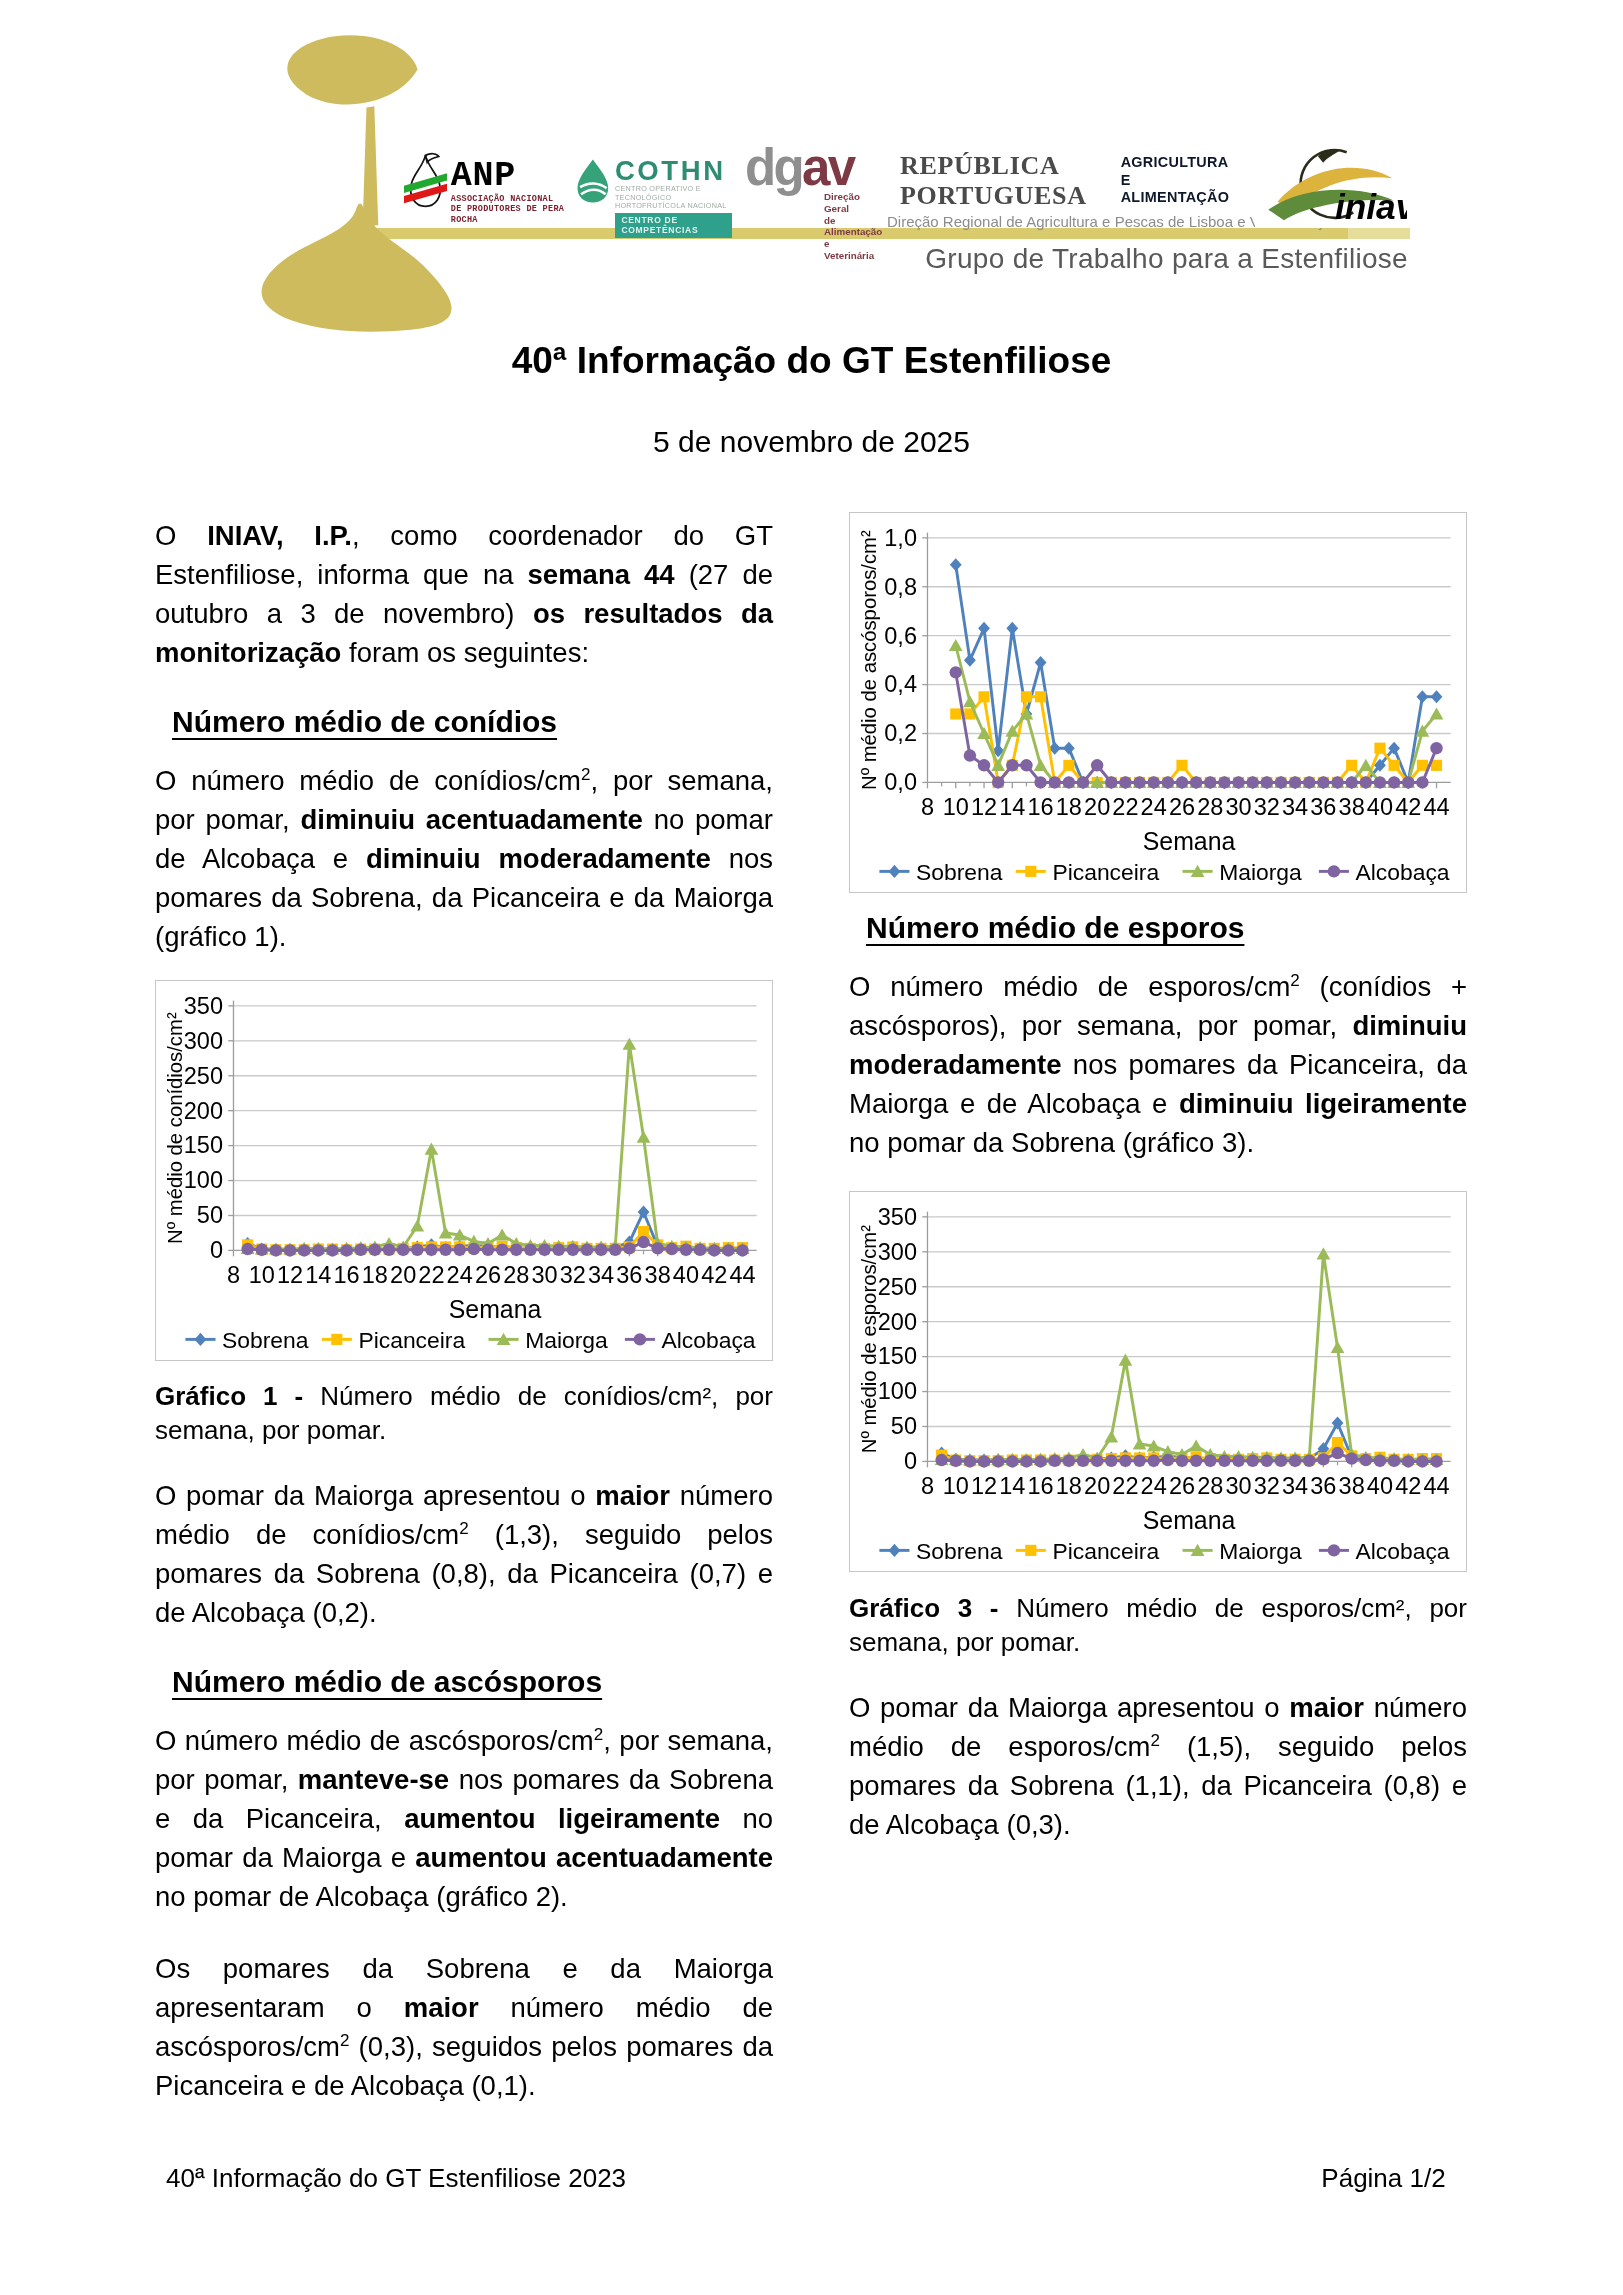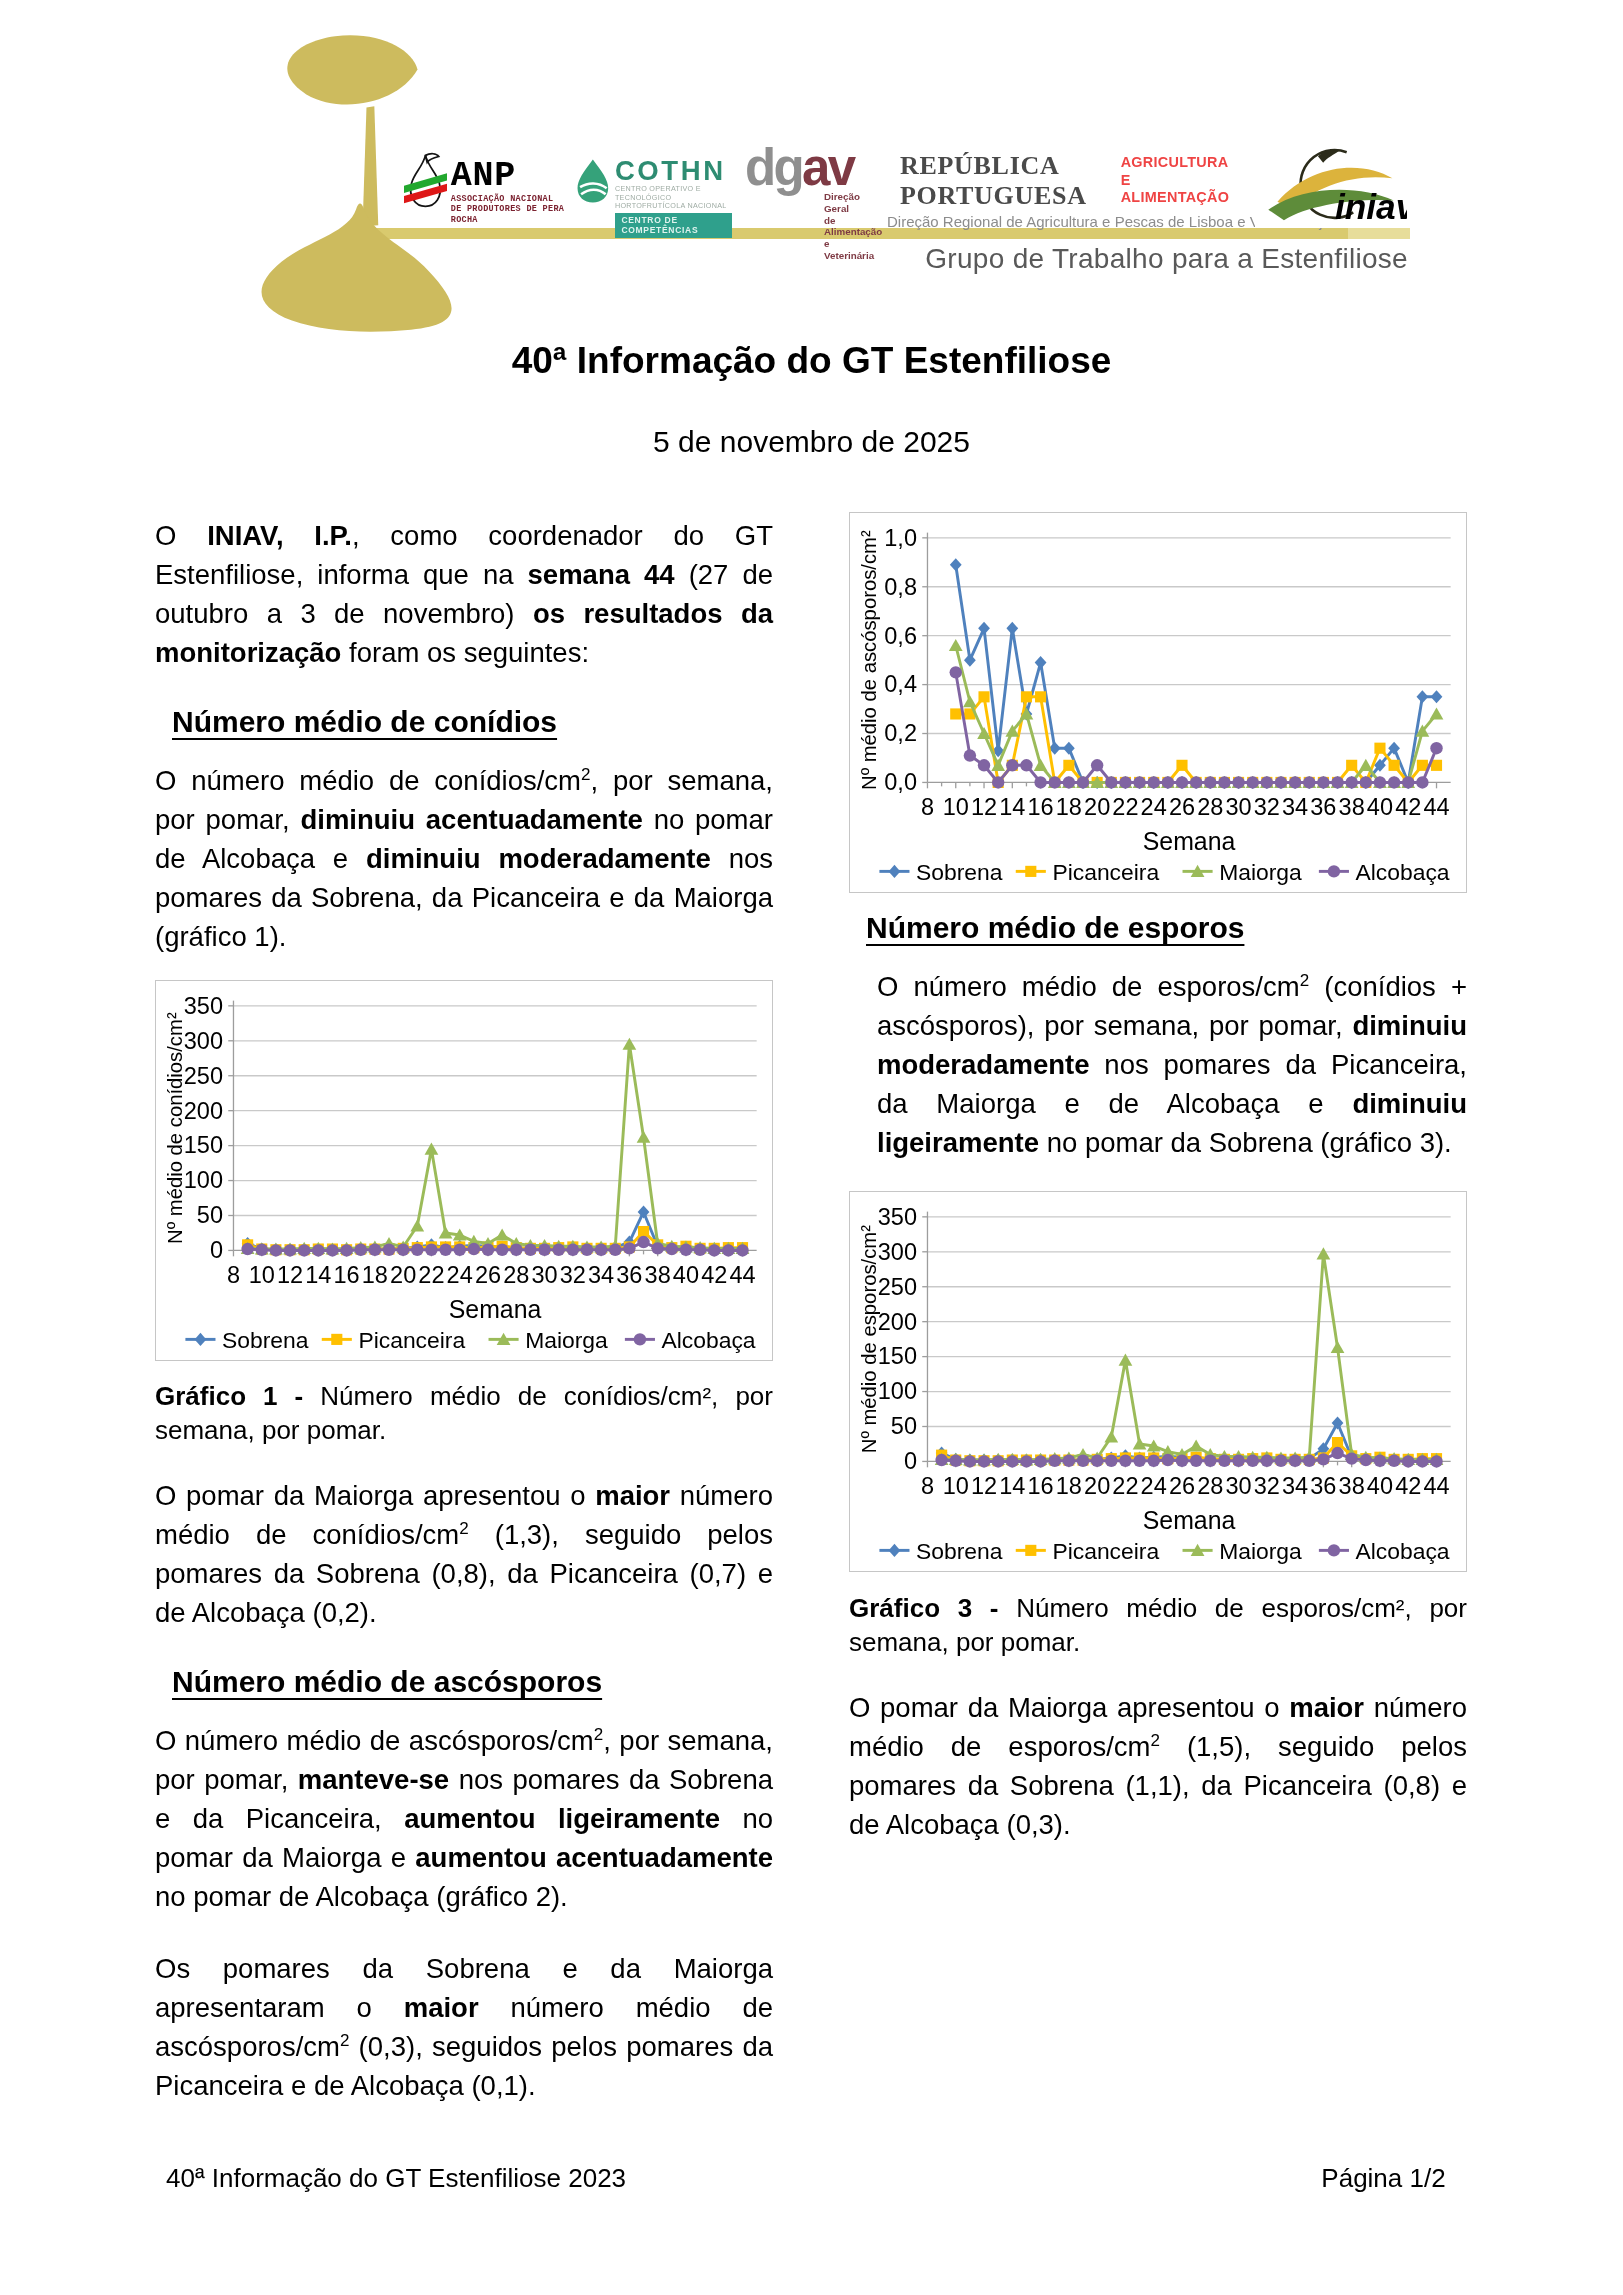--- a/index.html
+++ b/index.html
@@ -35,21 +35,21 @@
   .cothn-text{font-size:27.5px;font-weight:bold;color:#2E8C72;letter-spacing:2.6px;line-height:29px;}
   .cothn-sub{font-size:7.2px;color:#9FACA4;line-height:8.5px;letter-spacing:0.3px;}
   .cothn-badge{display:inline-block;margin-top:2px;background:#2FA08C;color:#DFF3EE;
                font-size:8.5px;font-weight:bold;padding:2.6px 6.5px;letter-spacing:0.7px;}
   .dgav-text{font-size:51px;font-weight:bold;letter-spacing:-2.6px;line-height:46px;}
   .dgav-gray{color:#8F8F8F;}
   .dgav-red{color:#7E3A44;}
   .dgav-sub{font-size:9.8px;font-weight:bold;color:#7E3A44;line-height:11.8px;text-align:left;padding-left:28px;}
   .rep-name{font-family:"Liberation Serif",serif;font-size:26px;font-weight:bold;color:#4A4A4A;
             line-height:29.4px;letter-spacing:0.7px;}
-  .rep-min{font-size:14.4px;font-weight:bold;color:#ef4444;line-height:17.7px;letter-spacing:0.3px;}
+  .rep-min{font-size:14.4px;font-weight:bold;color:#0f172a;line-height:17.7px;letter-spacing:0.3px;}
   .rep-divider{width:2px;height:58px;background:#9A9A9A;margin:0 17px;}
   .rep-sub{position:absolute;left:887px;top:213px;width:497px;font-size:15px;color:#8C8C8C;}
   .iniav-word{font-size:54px;font-weight:bold;font-style:italic;color:#23230F;}
   .footer-left{position:absolute;left:166px;top:2163px;font-size:26px;}
   .footer-right{position:absolute;left:1298px;top:2163px;width:171px;text-align:center;font-size:26px;}
   .hrow{display:flex;align-items:flex-start;}
 </style>
 </head>
 <body>
 
@@ -626,21 +626,21 @@
           <text x="309" y="561" text-anchor="start" font-size="35">Picanceira</text>
           <line x1="508" y1="548" x2="554" y2="548" stroke="#9BBB59" stroke-width="4.5"></line>
           <path d="M 531 538 L 541.5 556.5 L 520.5 556.5 Z" fill="#9BBB59"></path>
           <text x="564" y="561" text-anchor="start" font-size="35">Maiorga</text>
           <line x1="716.5" y1="548" x2="762.5" y2="548" stroke="#8064A2" stroke-width="4.5"></line>
           <circle cx="739.5" cy="548" r="9.5" fill="#8064A2"></circle>
           <text x="772.5" y="561" text-anchor="start" font-size="35">Alcobaça</text>
         </svg>
       </div>
     <h2 class="sec">Número médio de esporos</h2>
-    <p class="body" style="margin-bottom:29px;margin-left:28px;"><span>O número médio de esporos/cm</span><sup>2</sup><span> (conídios + ascósporos), por semana, por pomar, </span><span class="b">diminuiu moderadamente</span><span> nos pomares da Picanceira, da Maiorga e de Alcobaça e </span><span class="b">diminuiu ligeiramente</span><span> no pomar da Sobrena (gráfico 3).</span></p>
+    <p class="body" style="margin-bottom:29px;"><span>O número médio de esporos/cm</span><sup>2</sup><span> (conídios + ascósporos), por semana, por pomar, </span><span class="b">diminuiu moderadamente</span><span> nos pomares da Picanceira, da Maiorga e de Alcobaça e </span><span class="b">diminuiu ligeiramente</span><span> no pomar da Sobrena (gráfico 3).</span></p>
     <div class="chart-box">
         <svg viewBox="0 0 941 578" width="616" height="378">
           <line x1="110" y1="412" x2="118" y2="412" stroke="#9D9D9D" stroke-width="2"></line>
           <text x="102" y="424" text-anchor="end" font-size="36">0</text>
           <line x1="118" y1="358.57142857142856" x2="918" y2="358.57142857142856" stroke="#C9C9C9" stroke-width="2"></line>
           <line x1="110" y1="358.57142857142856" x2="118" y2="358.57142857142856" stroke="#9D9D9D" stroke-width="2"></line>
           <text x="102" y="370.57142857142856" text-anchor="end" font-size="36">50</text>
           <line x1="118" y1="305.14285714285717" x2="918" y2="305.14285714285717" stroke="#C9C9C9" stroke-width="2"></line>
           <line x1="110" y1="305.14285714285717" x2="118" y2="305.14285714285717" stroke="#9D9D9D" stroke-width="2"></line>
           <text x="102" y="317.14285714285717" text-anchor="end" font-size="36">100</text>

